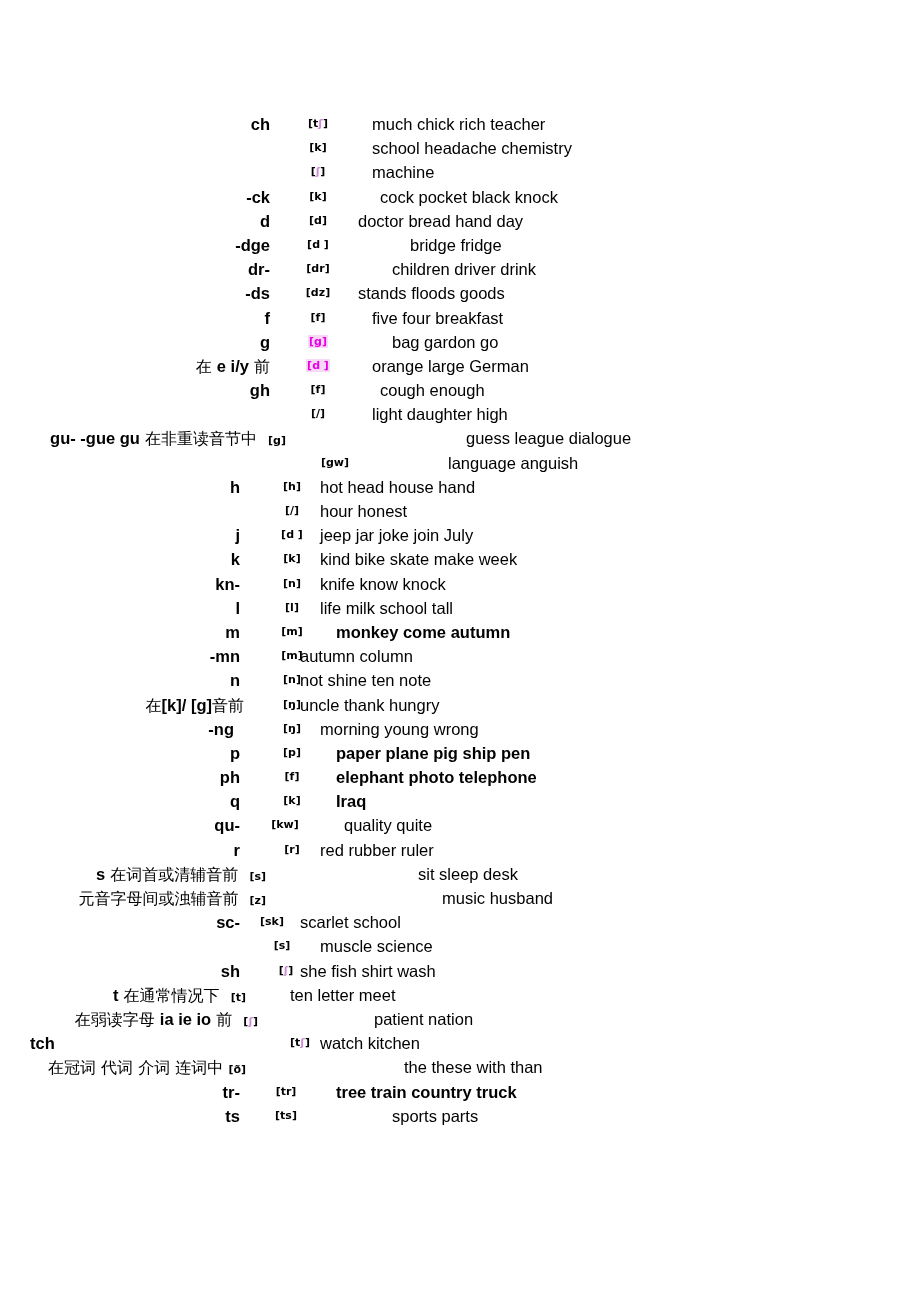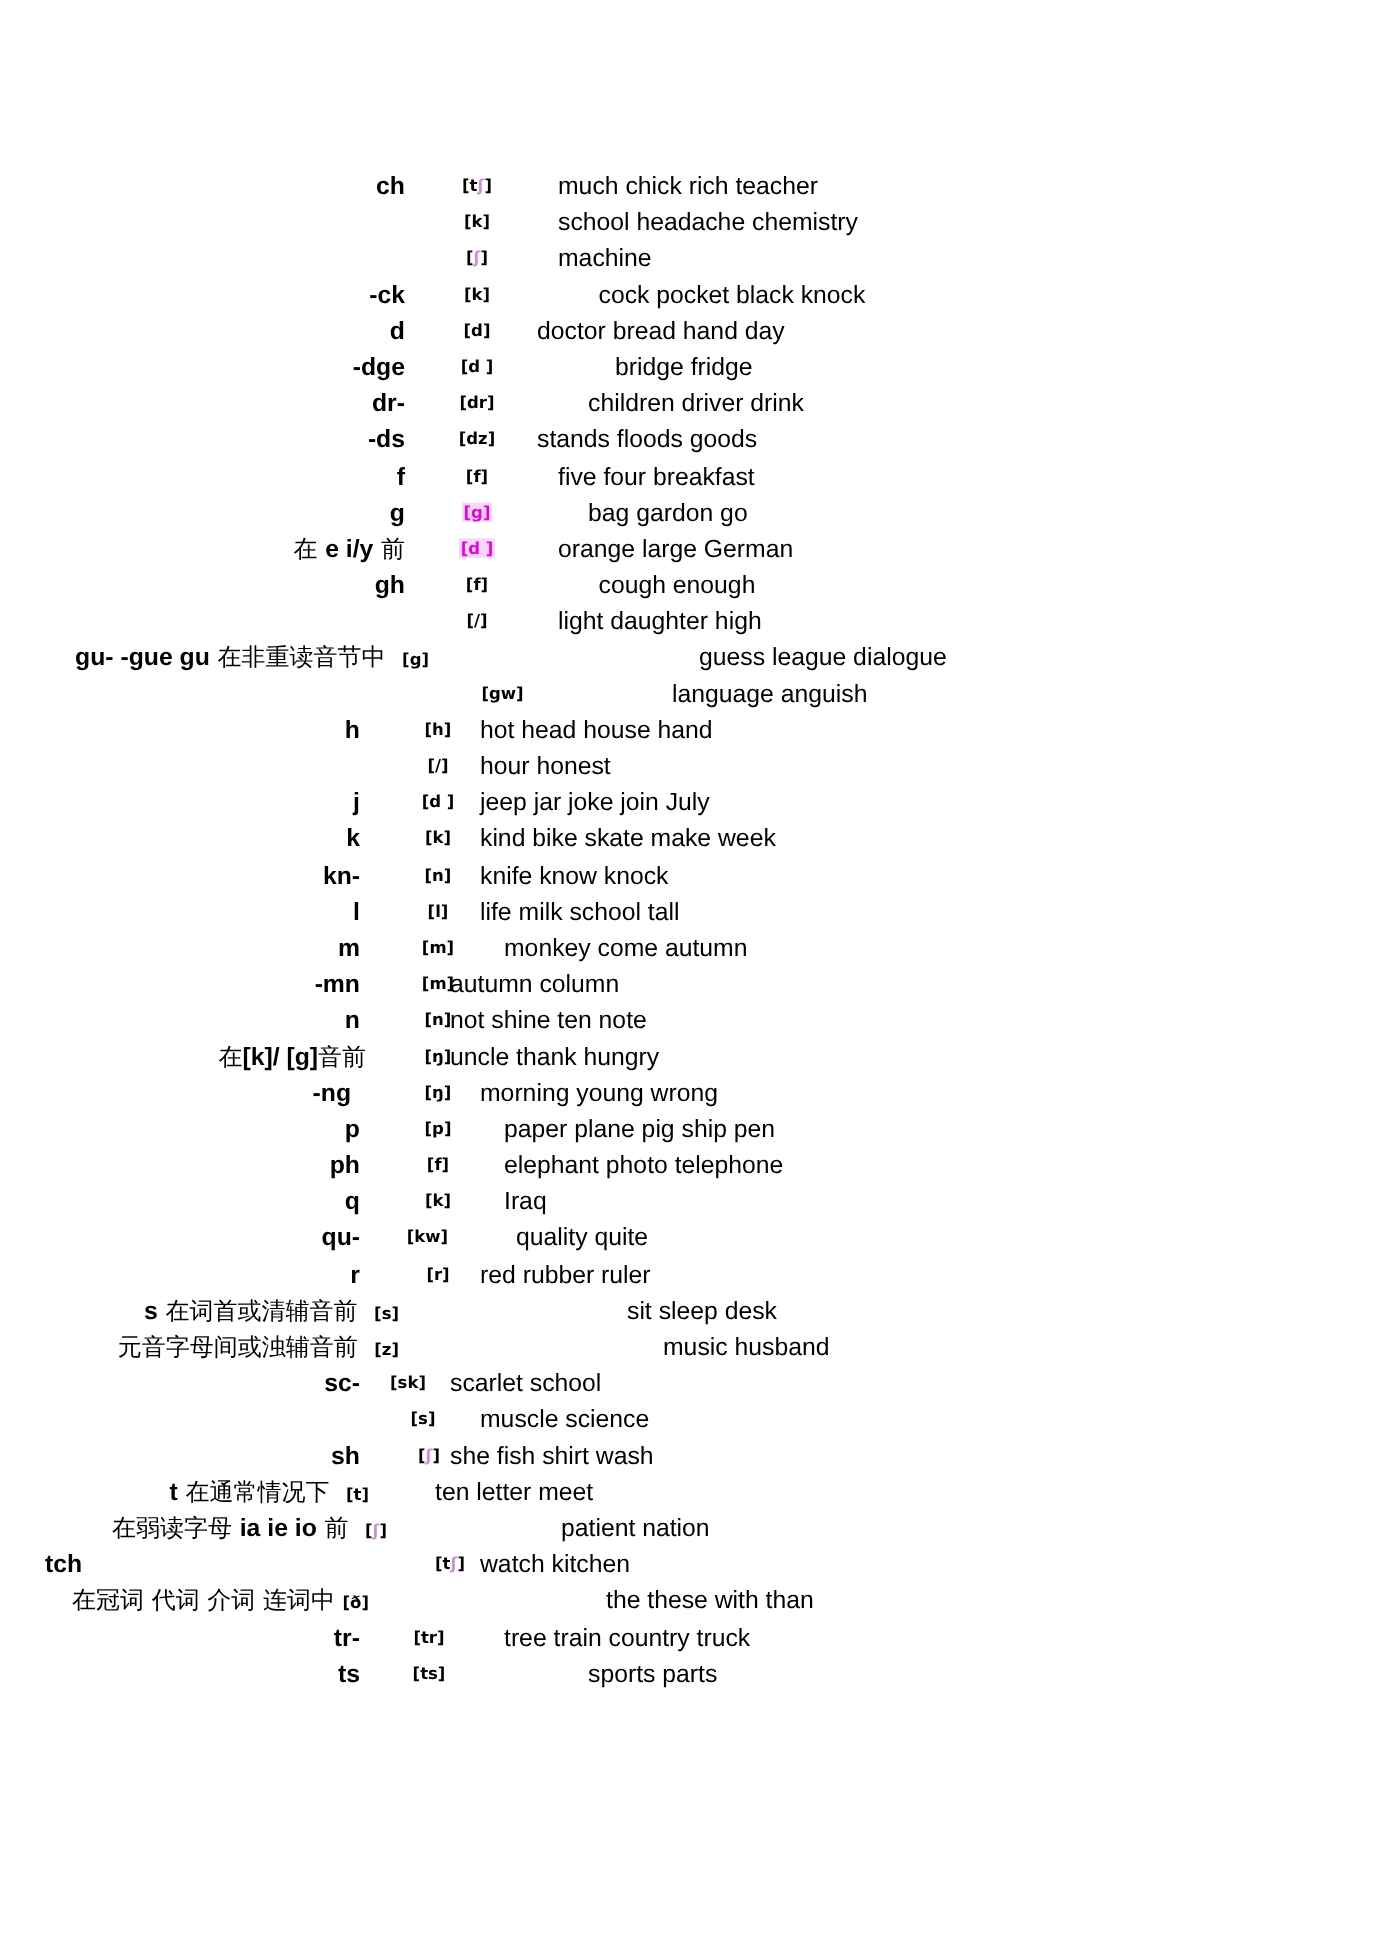--- a/index.html
+++ b/index.html
@@ -90,24 +90,24 @@
   }
   
   .c3 {
     position: absolute;
     top: 0;
     left: 358px;
     font-size: 16.5px;
     font-weight: normal;
   }
   .c3.p2 { left: 372px; }
-  .c3.p3 { left: 380px; margin-left: 19px; }
+  .c3.p3 { left: 380px; }
   .c3.p4 { left: 392px; }
   .c3.p5 { left: 410px; }
-  .c3.p8 { left: 336px; }
+  .c3.p8 { left: 336px; font-weight: bold; }
   .c3.p9 { left: 320px; }
   .c3.tight { left: 300px; }
 </style>
 </head>
 <body>
 
 <div id="page">
   <div id="table">
 
     <div class="row">

